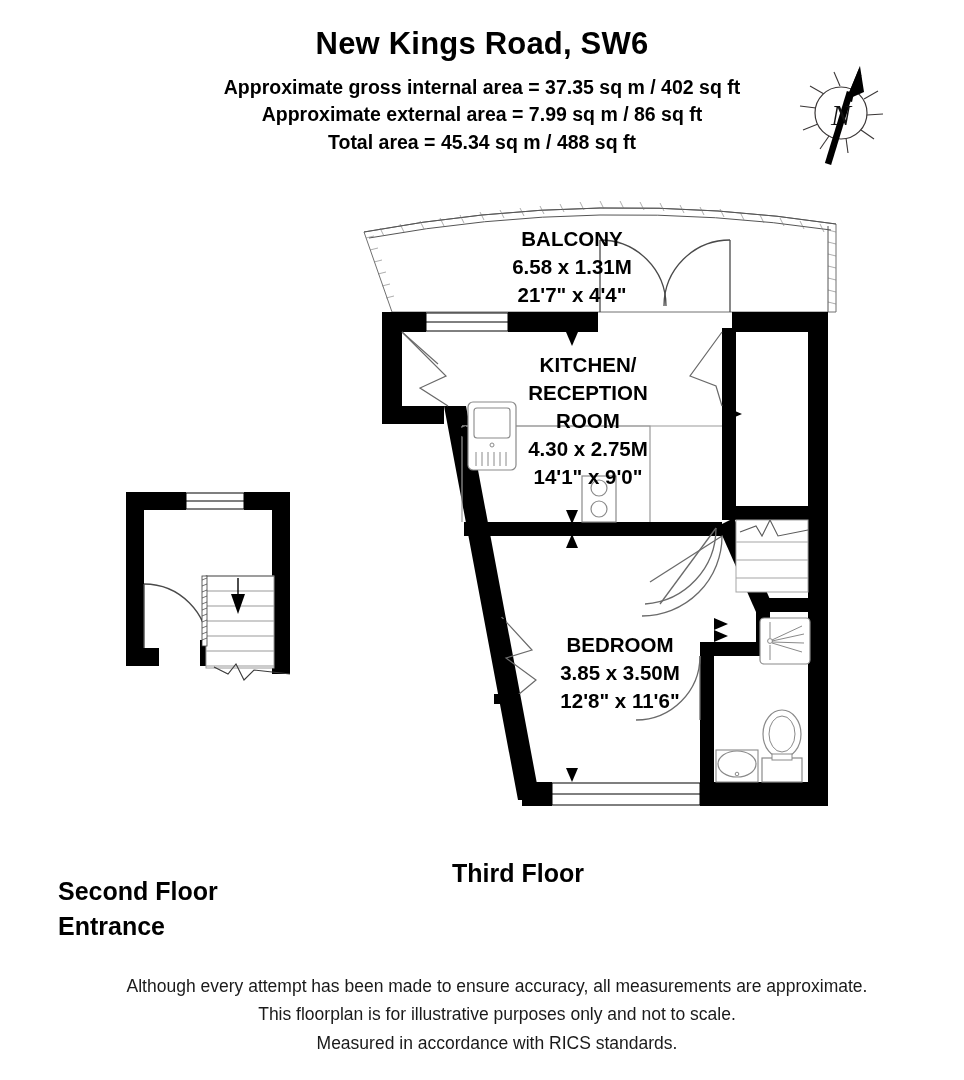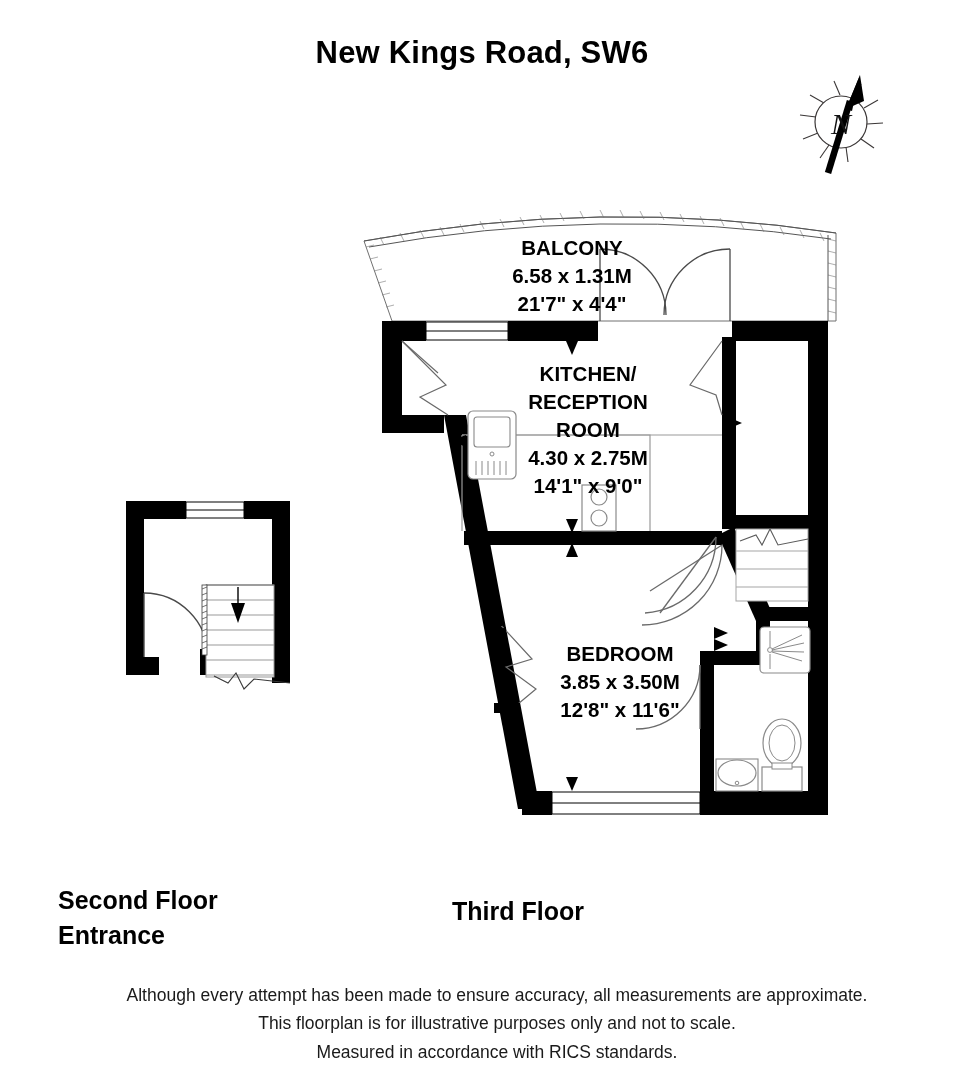--- a/index.html
+++ b/index.html
@@ -13,21 +13,20 @@
     position: relative;
     font-family: "Liberation Sans", sans-serif;
     color: #000000;
     overflow: hidden;
   }
   .page {
     position: absolute;
     inset: 0;
     width: 964px;
     height: 888px;
-    margin-top: 9px;
   }
 
   
   .header {
     position: absolute;
     left: 0;
     top: 0;
     width: 964px;
     text-align: center;
     padding-top: 26px;
@@ -72,21 +71,21 @@
     line-height: 1.38;
     text-align: left;
   }
   .caption-second {
     left: 58px;
     top: 874px;
     width: 300px;
   }
   .caption-third {
     left: 452px;
-    top: 885px;
+    top: 856px;
     width: 300px;
   }
 
   
   .disclaimer {
     position: absolute;
     left: 15px;
     top: 972px;
     width: 964px;
     text-align: center;
@@ -96,20 +95,25 @@
   }
   .disclaimer span { display: block; }
 </style>
 </head>
 <body>
 
 <div class="page">
 
   <div class="header">
     <div class="title">New Kings Road, SW6</div>
+    <div class="area-lines">
+      <span class="area-line">Approximate gross internal area = 37.35 sq m / 402 sq ft</span>
+      <span class="area-line">Approximate external area = 7.99 sq m / 86 sq ft</span>
+      <span class="area-line">Total area = 45.34 sq m / 488 sq ft</span>
+    </div>
   </div>
 
   <div class="compass">
     <svg width="120" height="130" viewBox="0 0 120 130">
 
       <g stroke="#3a3636" stroke-width="1.1" fill="none">
         <line x1="58" y1="44" x2="52" y2="30"></line>
         <line x1="42" y1="52" x2="28" y2="44"></line>
         <line x1="34" y1="66" x2="18" y2="64"></line>
         <line x1="36" y1="82" x2="21" y2="88"></line>

